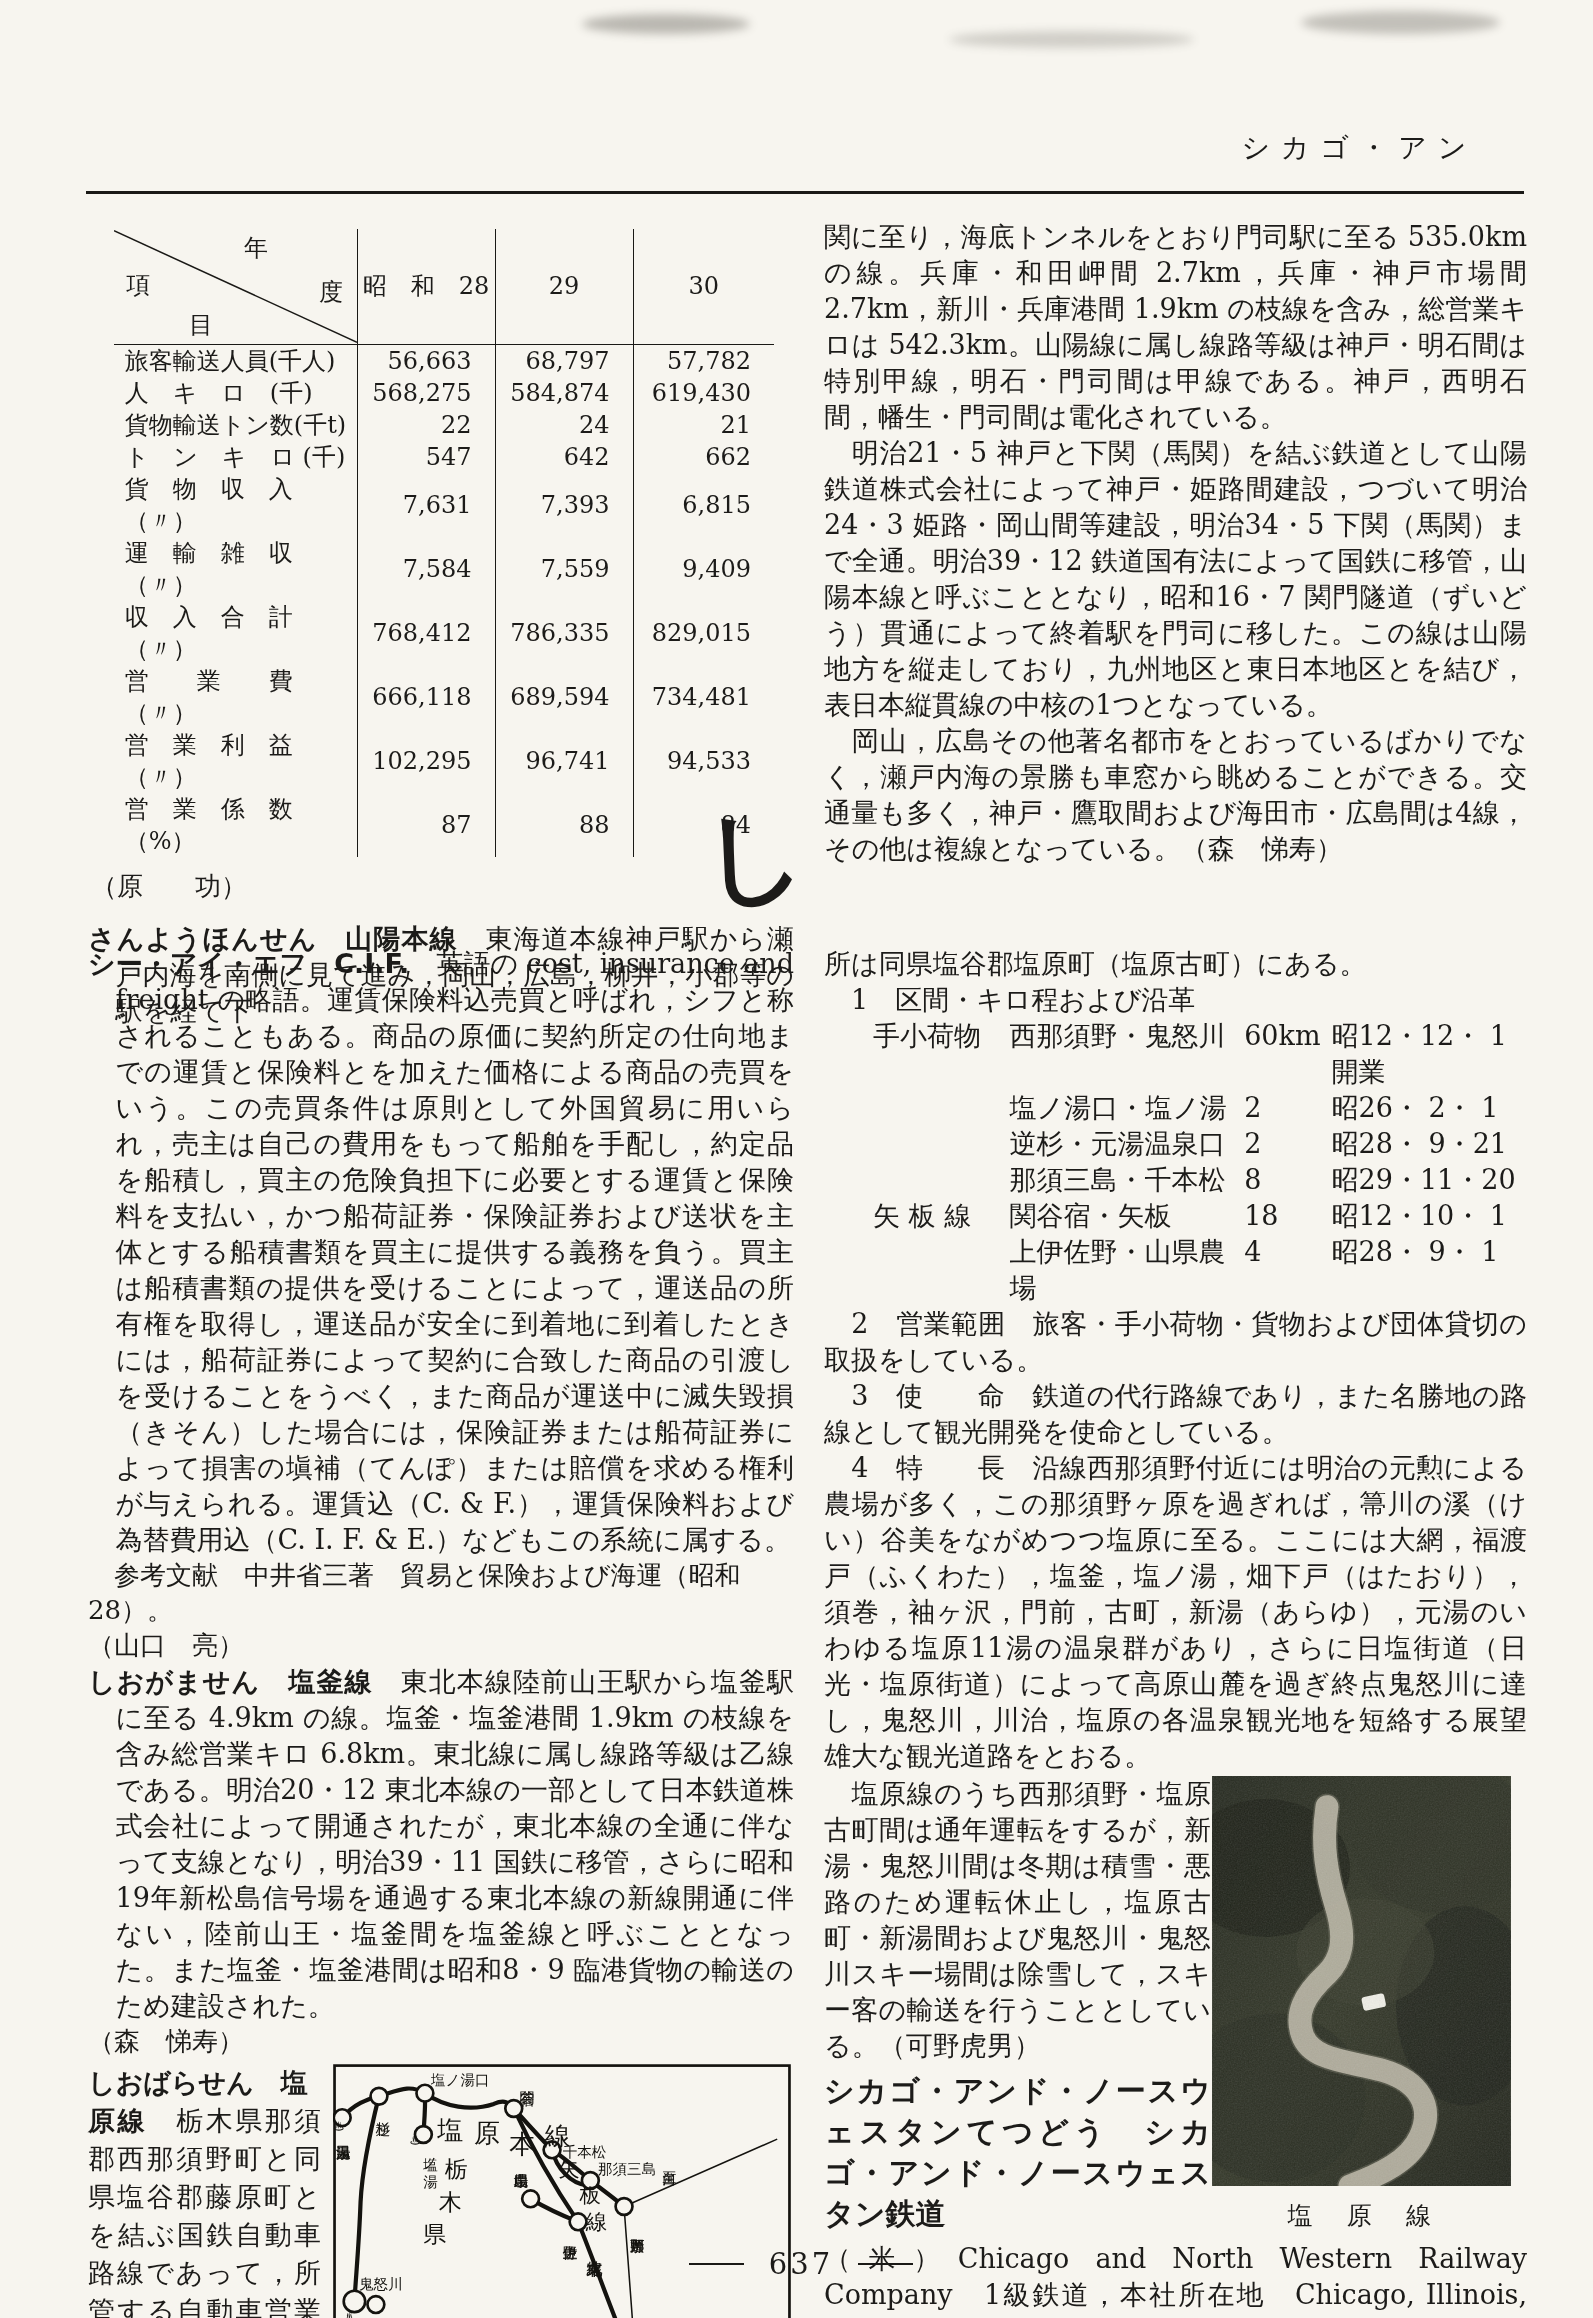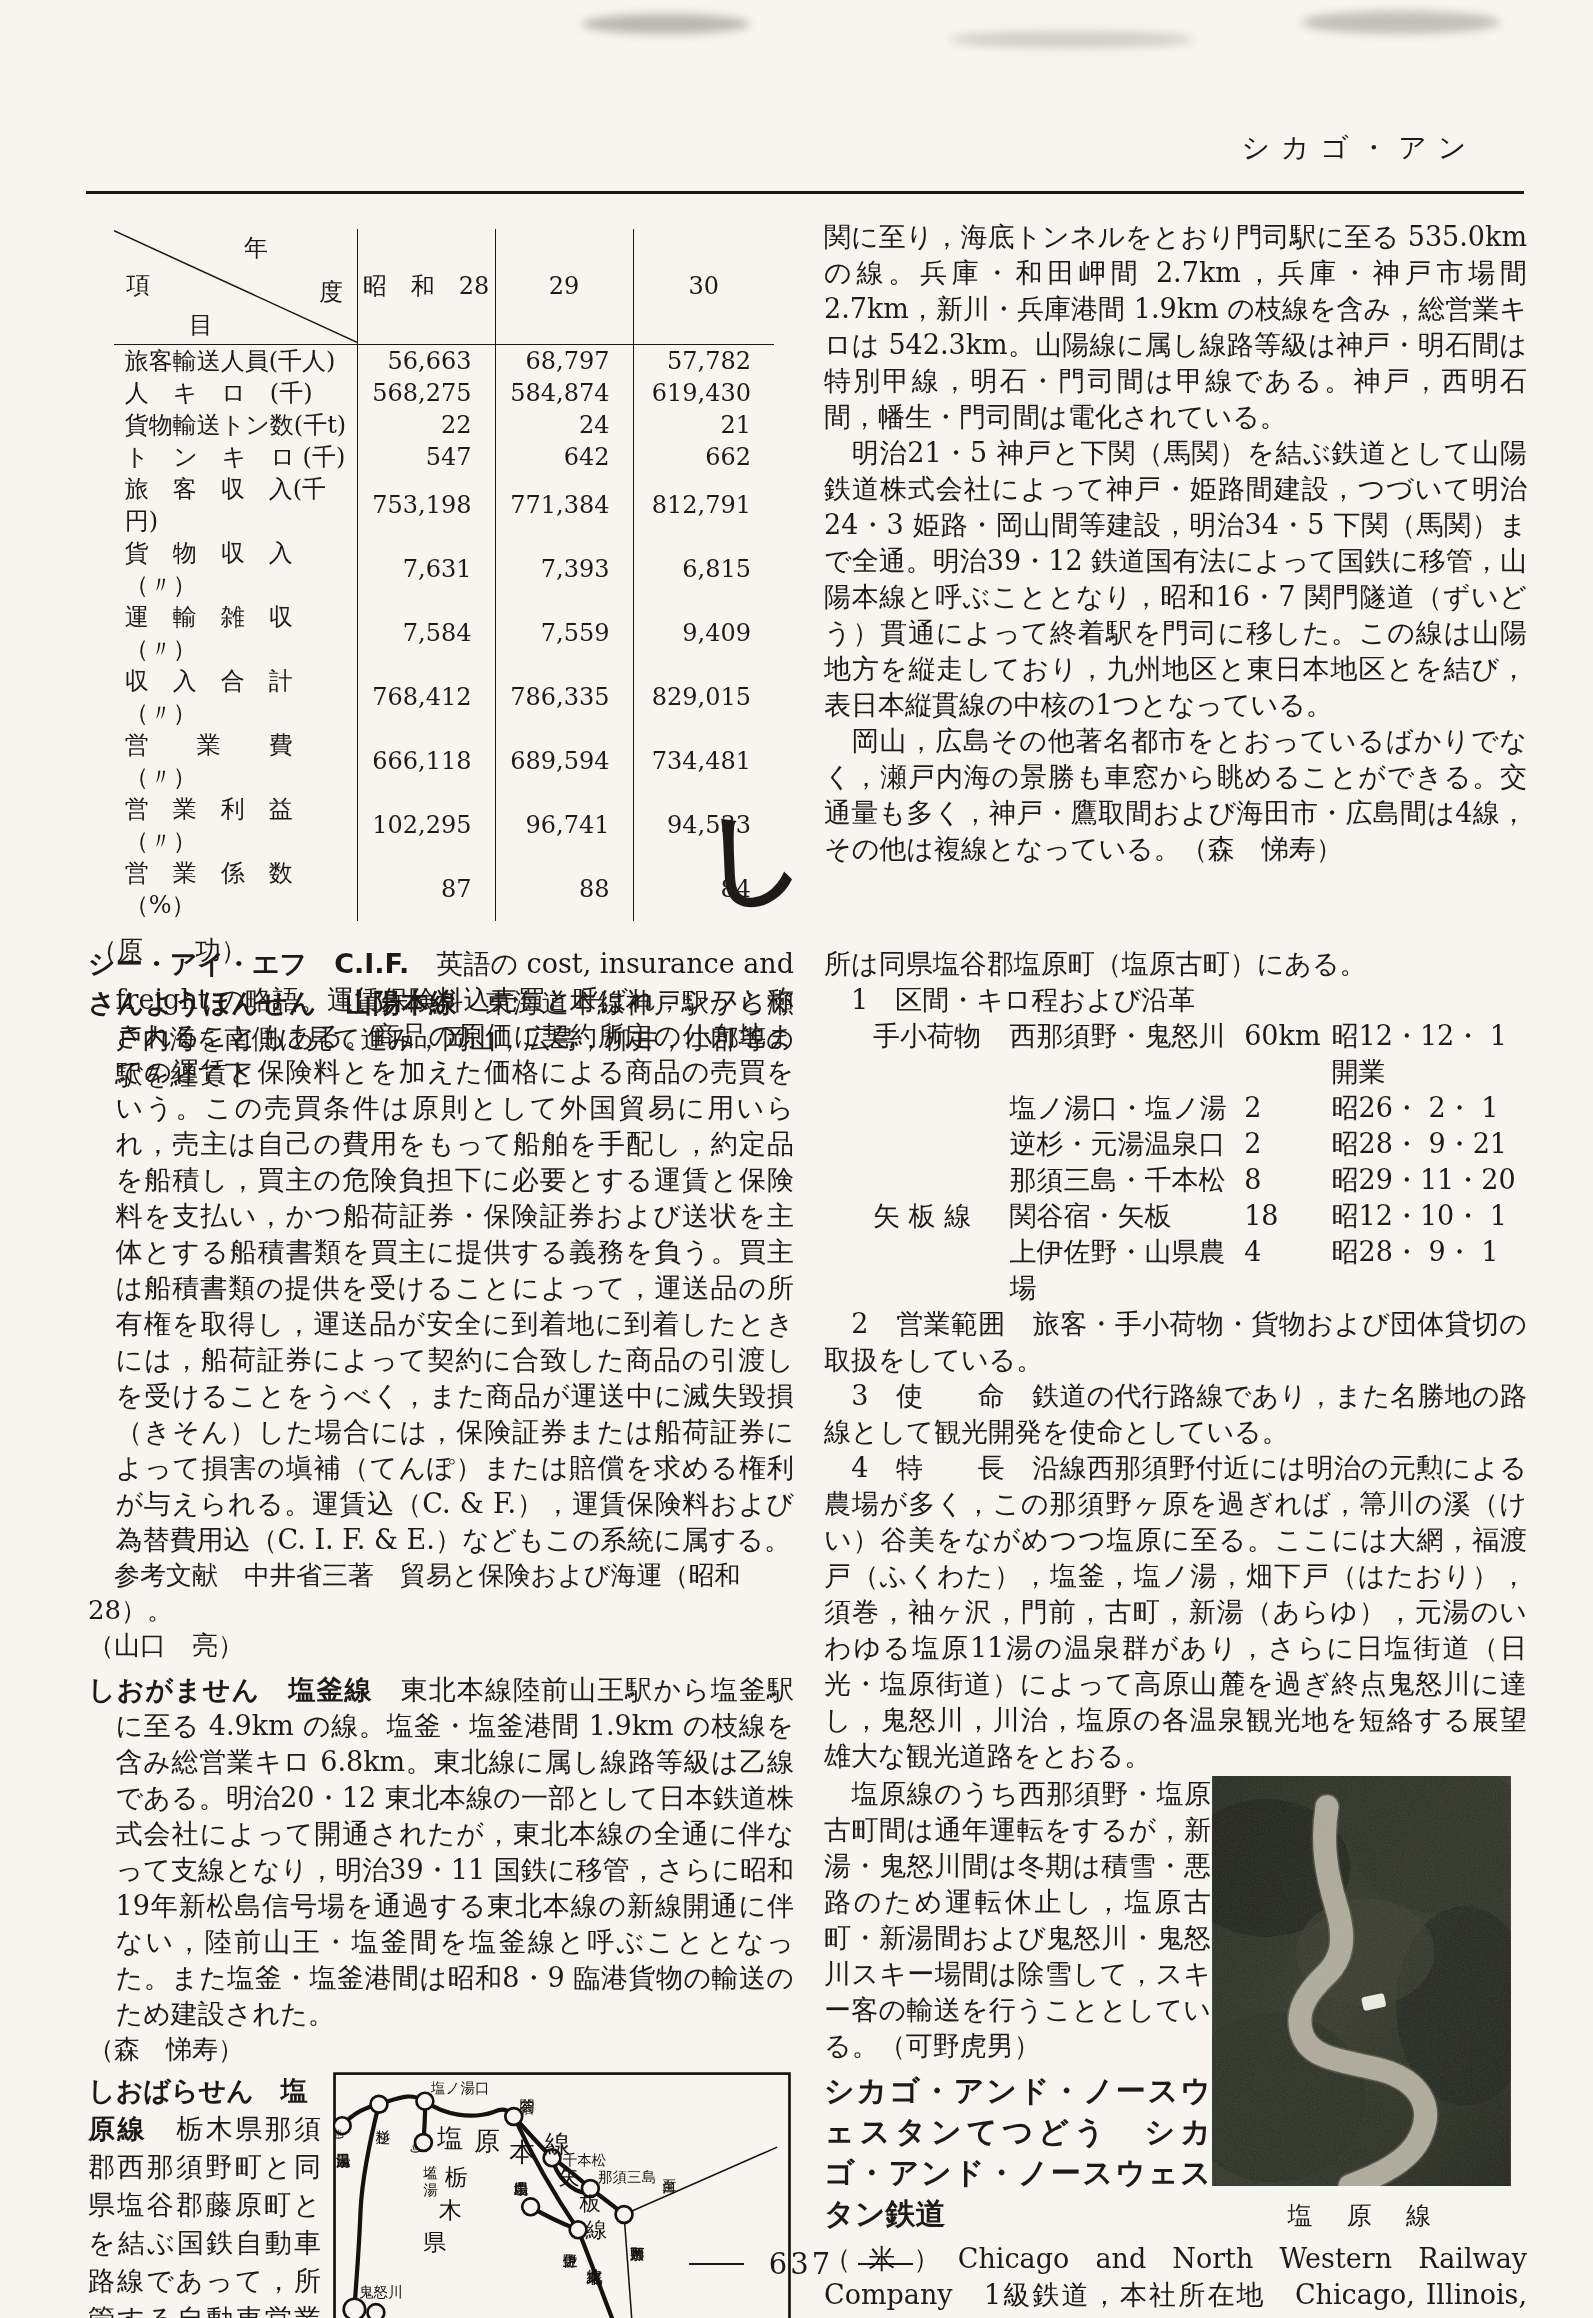--- a/index.html
+++ b/index.html
@@ -124,26 +124,20 @@
             <td class="v">24</td>
             <td class="v">21</td>
           </tr>
       <tr>
             <td class="lab">ト　ン　キ　ロ (千)</td>
             <td class="v">547</td>
             <td class="v">642</td>
             <td class="v">662</td>
           </tr>
       <tr>
-            <td class="lab">旅　客　収　入(千円)</td>
-            <td class="v">753,198</td>
-            <td class="v">771,384</td>
-            <td class="v">812,791</td>
-          </tr>
-      <tr>
             <td class="lab">貨　物　収　入（〃）</td>
             <td class="v">7,631</td>
             <td class="v">7,393</td>
             <td class="v">6,815</td>
           </tr>
       <tr>
             <td class="lab">運　輸　雑　収（〃）</td>
             <td class="v">7,584</td>
             <td class="v">7,559</td>
             <td class="v">9,409</td>
@@ -191,21 +185,21 @@
     <span>し</span>
   </div>
 
   <div class="colbl">
     <p class="body entry">
       <span class="hw">シー・アイ・エフ</span><span>　</span><span class="hw">C.I.F.</span><span>　英語の cost, insurance and freight の略語。運賃保険料込売買と呼ばれ，シフと称されることもある。商品の原価に契約所定の仕向地までの運賃と保険料とを加えた価格による商品の売買をいう。この売買条件は原則として外国貿易に用いられ，売主は自己の費用をもって船舶を手配し，約定品を船積し，買主の危険負担下に必要とする運賃と保険料を支払い，かつ船荷証券・保険証券および送状を主体とする船積書類を買主に提供する義務を負う。買主は船積書類の提供を受けることによって，運送品の所有権を取得し，運送品が安全に到着地に到着したときには，船荷証券によって契約に合致した商品の引渡しを受けることをうべく，また商品が運送中に滅失毀損（きそん）した場合には，保険証券または船荷証券によって損害の塡補（てんぽ）または賠償を求める権利が与えられる。運賃込（C. &amp; F.），運賃保険料および為替費用込（C. I. F. &amp; E.）などもこの系統に属する。</span>
     </p>
     <p class="refline">　参考文献　中井省三著　貿易と保険および海運（昭和28）。</p>
     <p class="author">（山口　亮）</p>
 
-    <p class="body entry" style="margin-top:9px;">
+    <p class="body entry" style="margin-top:1px;">
       <span class="hw">しおがません</span><span>　</span><span class="hw">塩釜線</span><span>　東北本線陸前山王駅から塩釜駅に至る 4.9km の線。塩釜・塩釜港間 1.9km の枝線を含み総営業キロ 6.8km。東北線に属し線路等級は乙線である。明治20・12 東北本線の一部として日本鉄道株式会社によって開通されたが，東北本線の全通に伴なって支線となり，明治39・11 国鉄に移管，さらに昭和19年新松島信号場を通過する東北本線の新線開通に伴ない，陸前山王・塩釜間を塩釜線と呼ぶこととなった。また塩釜・塩釜港間は昭和8・9 臨港貨物の輸送のため建設された。</span>
     </p>
     <p class="author">（森　悌寿）</p>
 
     <div class="mapwrap">
       <div class="shionar">
         <p><span class="hw">しおばらせん</span><span>　</span><span class="hw">塩</span><br>
         <span class="hw">原線</span><span>　栃木県那須郡西那須野町と同県塩谷郡藤原町とを結ぶ国鉄自動車路線であって，所管する自動車営業所は栃木県那須郡西那須野町，同支</span></p>
       </div>
 

